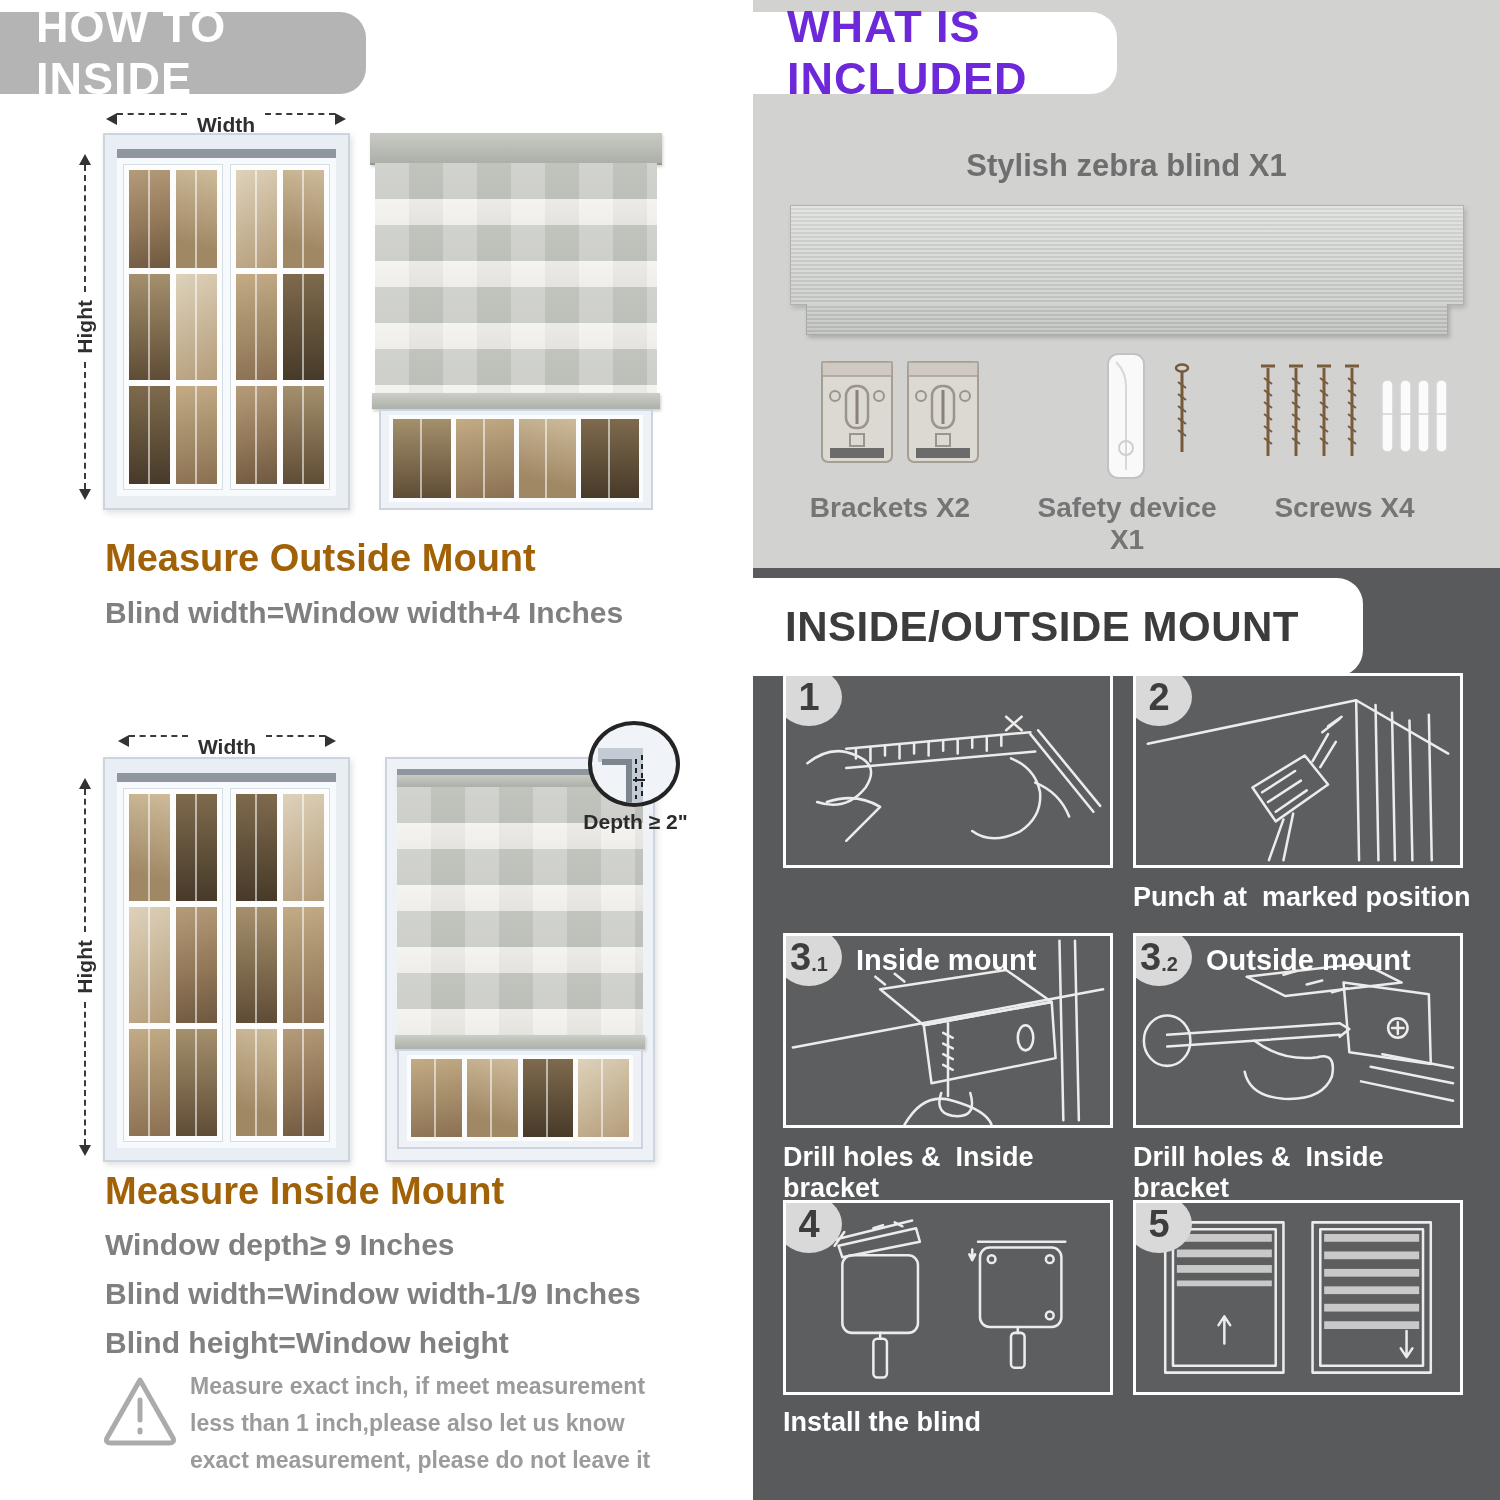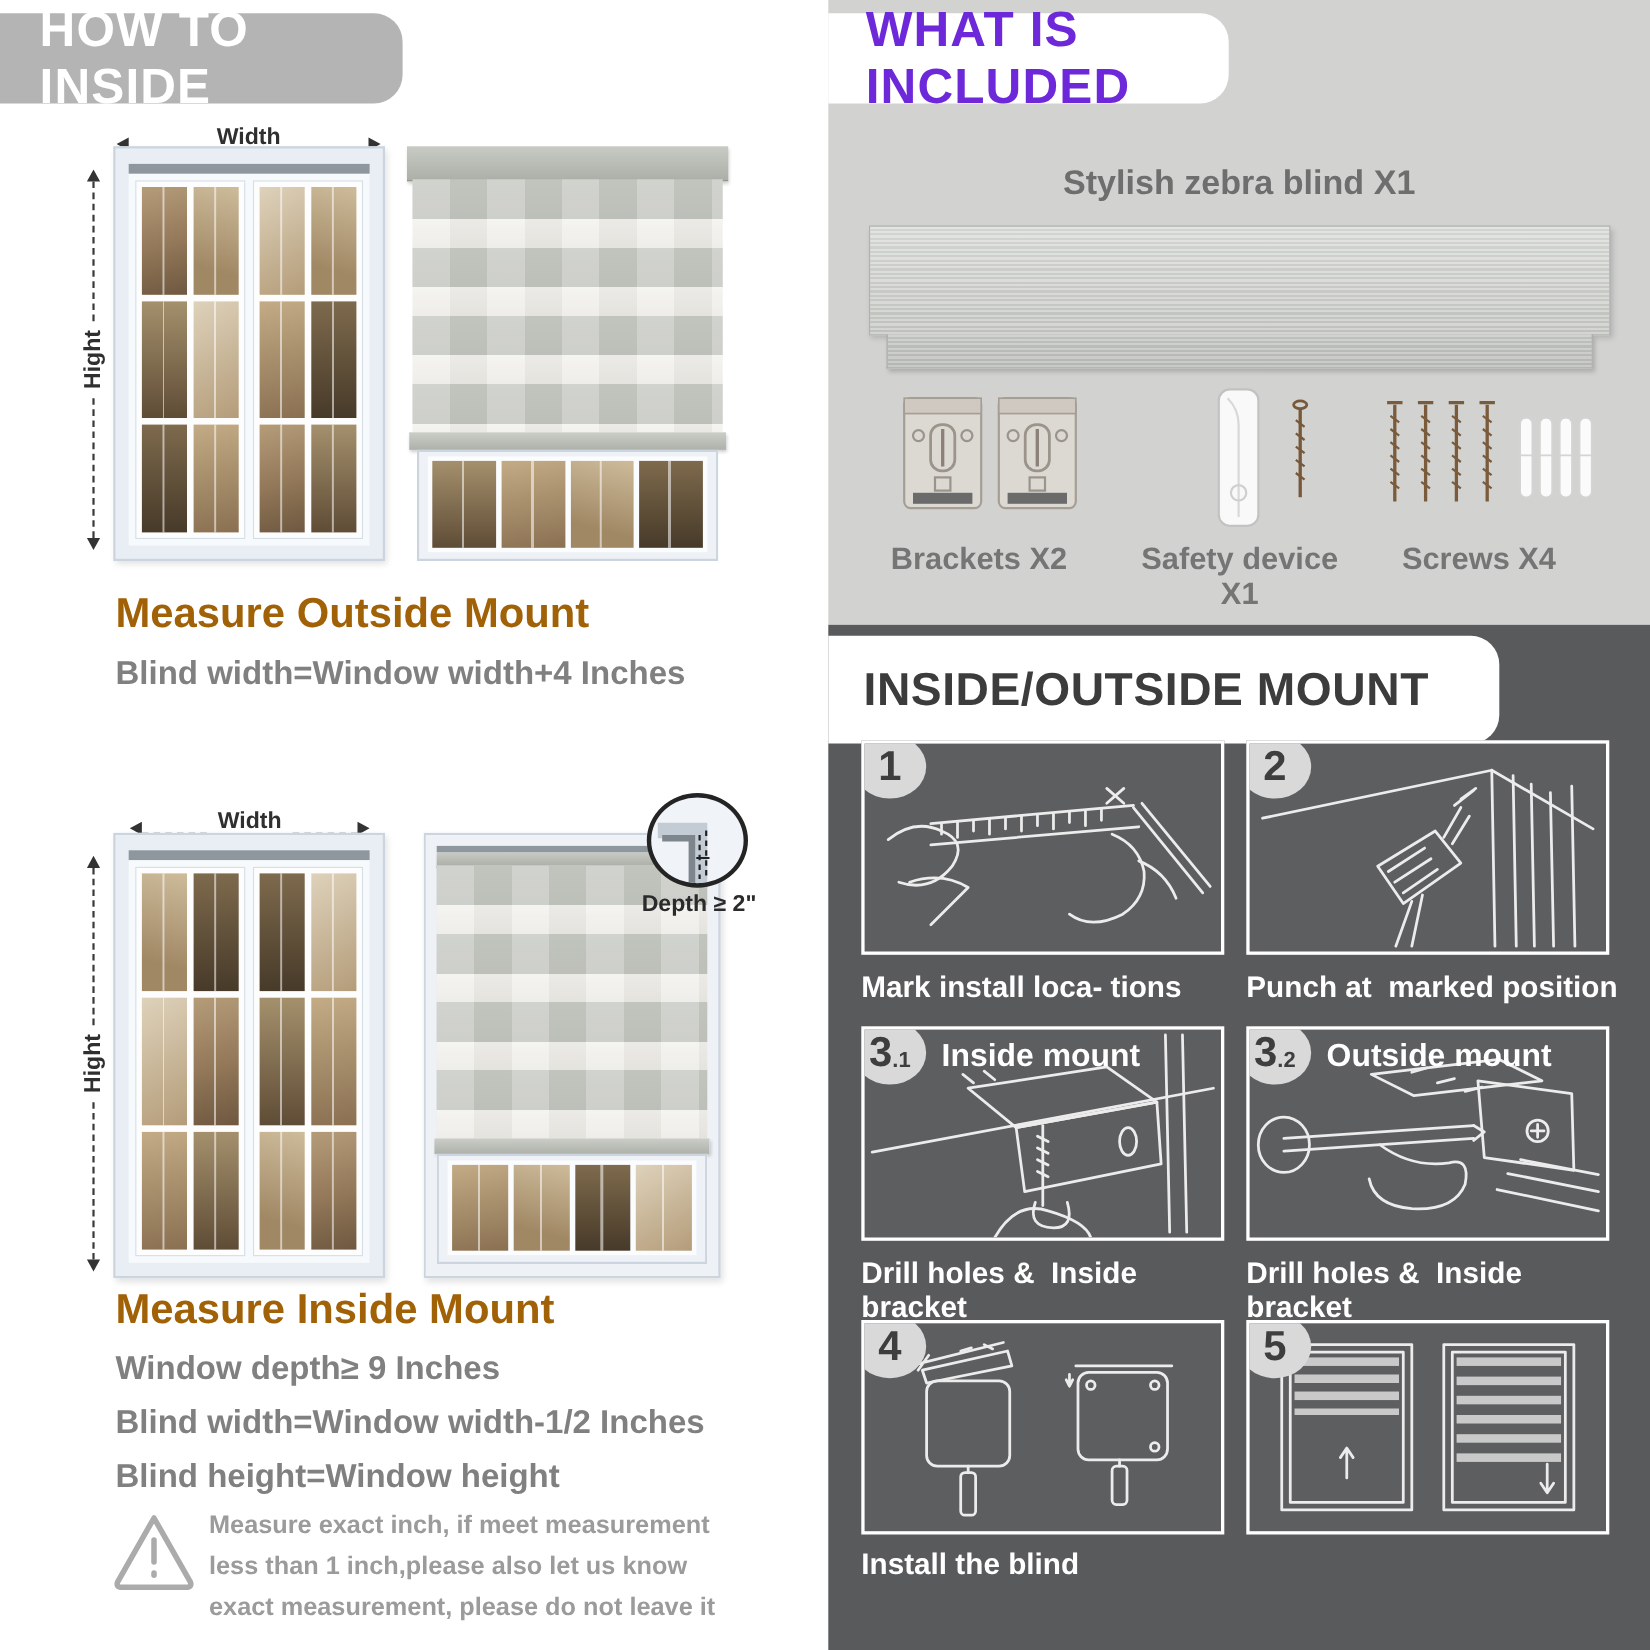--- a/index.html
+++ b/index.html
@@ -19,21 +19,21 @@
   .hdr-mount{left:753px;top:578px;width:610px;height:98px;background:#fff;
             border-radius:0 26px 26px 0;display:flex;align-items:center;
             padding-left:32px;box-sizing:border-box;color:#3c3c3c;
             font-size:42px;font-weight:bold;letter-spacing:.5px;}
 
   
   .panel-light{left:753px;top:0;width:747px;height:568px;background:#d2d3d1;}
   .panel-dark{left:753px;top:568px;width:747px;height:932px;background:#595a5c;}
 
   
-  .harrow{display:flex;align-items:flex-end;color:#2f2f2f;font-weight:bold;font-size:21px;}
+  .harrow{display:flex;align-items:flex-start;color:#2f2f2f;font-weight:bold;font-size:21px;}
   .harrow .dash{flex:1;border-top:2px dashed #3a3a3a;height:0;}
   .harrow .lbl{padding:0 10px;white-space:nowrap;}
   .tri-l{width:0;height:0;border:6px solid transparent;border-right:11px solid #333;}
   .tri-r{width:0;height:0;border:6px solid transparent;border-left:11px solid #333;}
   .varrow{display:flex;flex-direction:column;align-items:center;width:26px;}
   .varrow .dash{flex:1;border-left:2px dashed #3a3a3a;width:0;}
   .tri-u{width:0;height:0;border:6px solid transparent;border-bottom:11px solid #333;}
   .tri-d{width:0;height:0;border:6px solid transparent;border-top:11px solid #333;}
   .vlbl{writing-mode:vertical-rl;transform:rotate(180deg);font-weight:bold;
         font-size:21px;color:#2f2f2f;padding:8px 0;}
@@ -243,21 +243,21 @@
       <path d="M10,37 L37,37 L37,78" fill="none" stroke="#7d858d" stroke-width="6"></path>
       <path d="M44,34 L44,74" fill="none" stroke="#222" stroke-width="2" stroke-dasharray="5 4"></path>
       <path d="M50,30 L50,74" fill="none" stroke="#222" stroke-width="2" stroke-dasharray="5 4"></path>
       <path d="M41,55 L53,55" fill="none" stroke="#222" stroke-width="2"></path>
     </svg>
   </div>
   <div class="abs depth-label" style="left:558px;top:810px;width:155px;">Depth ≥ 2"</div>
 
   <div class="abs h-measure" style="left:105px;top:1170px;">Measure Inside Mount</div>
   <div class="abs t-line" style="left:105px;top:1228px;">Window depth≥ 9 Inches</div>
-  <div class="abs t-line" style="left:105px;top:1277px;">Blind width=Window width-1/2 Inches</div>
+  <div class="abs t-line" style="left:105px;top:1277px;">Blind width=Window width-1/9 Inches</div>
   <div class="abs t-line" style="left:105px;top:1326px;">Blind height=Window height</div>
 
   <svg class="abs warn-svg" style="left:100px;top:1372px;" width="80" height="78" viewBox="0 0 80 78">
     <path d="M40,8 L73,66 Q75,71 69,71 L11,71 Q5,71 7,66 Z"></path>
     <path d="M40,28 L40,48"></path>
     <path d="M40,58 L40,60"></path>
   </svg>
   <div class="abs note-text" style="left:190px;top:1368px;">Measure exact inch, if meet measurement less than 1 inch,please also let us know exact measurement, please do not leave it</div>
 
   <div class="abs hdr-included">
@@ -354,21 +354,20 @@
       <path d="M20,90 Q45,70 70,82 Q95,92 80,115 Q60,140 30,130"></path>
       <path d="M40,130 Q70,120 95,135 L60,170"></path>
       <path d="M230,85 Q255,95 260,120 Q262,145 240,160 Q210,175 190,160"></path>
       <path d="M255,110 Q280,120 290,145"></path>
     </svg>
     <div class="badge">
       <span>1</span>
         <span class="sub"></span>
     </div>
   </div>
-  <div class="caption" style="left:783px;top:882px;width:340px;">Mark install loca- tions</div>
 
   <div class="step-box" style="left:1133px;top:673px;">
     <svg class="art" viewBox="0 0 330 195">
       <path d="M10,70 L225,25 L320,80"></path>
       <path d="M225,25 L228,190"></path>
       <path d="M245,30 L248,190 M262,38 L265,190 M280,46 L283,190"></path>
       <path d="M300,40 L303,190"></path>
       <path d="M118,115 L172,82 L196,112 L142,150 Z"></path>
       <path d="M150,148 L135,190 M160,142 L150,190"></path>
       <path d="M180,88 L196,60 M188,94 L204,68"></path>

